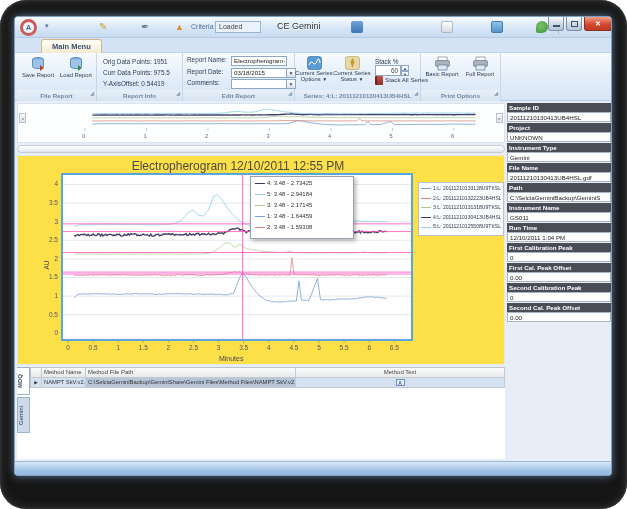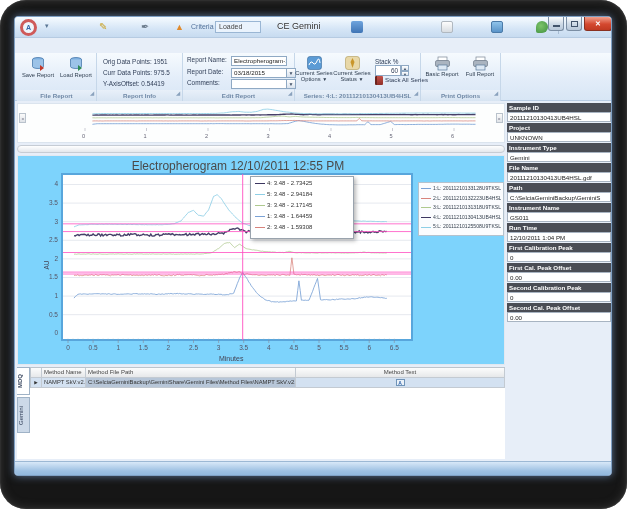--- a/index.html
+++ b/index.html
@@ -69,21 +69,21 @@
   .sb-val{background:#fff;border:1px solid #a8b4c2;font-size:6.2px;color:#222;padding:1px 2px;height:10px;line-height:8px;
           overflow:hidden;white-space:nowrap;margin-bottom:1px;}
   
   .overview{position:absolute;left:2px;top:86px;width:488px;height:40px;background:#fdfefe;border:1px solid #dbe4ee;}
   .ov-handle{position:absolute;top:9px;width:7px;height:10px;background:linear-gradient(#fbfbfb,#dfe3e8);
           border:1px solid #b9c2cc;font-size:4px;color:#778;line-height:9px;text-align:center;}
   .ov-xlab{position:absolute;font-size:5.6px;color:#667;}
   .scrollstrip{position:absolute;left:2px;top:128px;width:488px;height:8px;border:1px solid #c6ccd4;border-radius:4px;
           background:linear-gradient(#ffffff,#e3e7ec);}
   
-  .chartpanel{position:absolute;left:2px;top:138px;width:488px;height:210px;background:#7dd3fc;border:1px solid #e2e8f0;}
+  .chartpanel{position:absolute;left:2px;top:138px;width:488px;height:210px;background:#fde047;border:1px solid #e2e8f0;}
   .chart-title{position:absolute;left:0;top:3px;width:440px;text-align:center;font-size:12px;color:#4a4a4a;}
   .legend{position:absolute;left:400px;top:26px;width:86px;background:#fbfcfe;border:1px solid #b4c2ce;padding:2px 2px;}
   .legend-item{height:9.6px;font-size:5.1px;color:#35404e;white-space:nowrap;overflow:hidden;}
   .dash{display:inline-block;width:10px;height:0;border-top:1.6px solid #000;vertical-align:middle;margin-right:2px;}
   .tooltip{position:absolute;left:232px;top:20px;width:104px;background:#fff;border:1px solid #9aa3ad;
           box-shadow:2px 2px 4px rgba(0,0,0,.28);padding:3px 4px;}
   .tt-item{height:11px;font-size:6px;color:#333;white-space:nowrap;}
   
   .tablepanel{position:absolute;left:2px;top:350px;width:488px;height:92px;background:#fff;}
   .vtab{position:absolute;left:0;width:13px;writing-mode:vertical-rl;transform:rotate(180deg);
@@ -128,20 +128,23 @@
       <span class="tbar-sep"></span>
       <div class="winbtn min">
           <span></span>
         </div>
       <div class="winbtn max">
           <span></span>
         </div>
       <div class="winbtn close">✕</div>
     </div>
 
+    <div class="tabrow">
+      <div class="ribbon-tab">Main Menu</div>
+    </div>
 
     <div class="ribbon">
 
       <div class="rgroup" style="left:2px;width:80px;">
         <div class="bigbtn" style="left:2px;">
           <svg width="16" height="16" viewBox="0 0 16 16">
             <ellipse cx="8" cy="3.5" rx="5.5" ry="2" fill="#7fb0e0" stroke="#3a6ea5" stroke-width=".7"></ellipse>
             <path d="M2.5 3.5 v7 a5.5 2 0 0 0 11 0 v-7" fill="#9cc3e8" stroke="#3a6ea5" stroke-width=".7"></path>
             <path d="M10 9 l4 3 -4 3 z" fill="#c0392b"></path>
           </svg>

